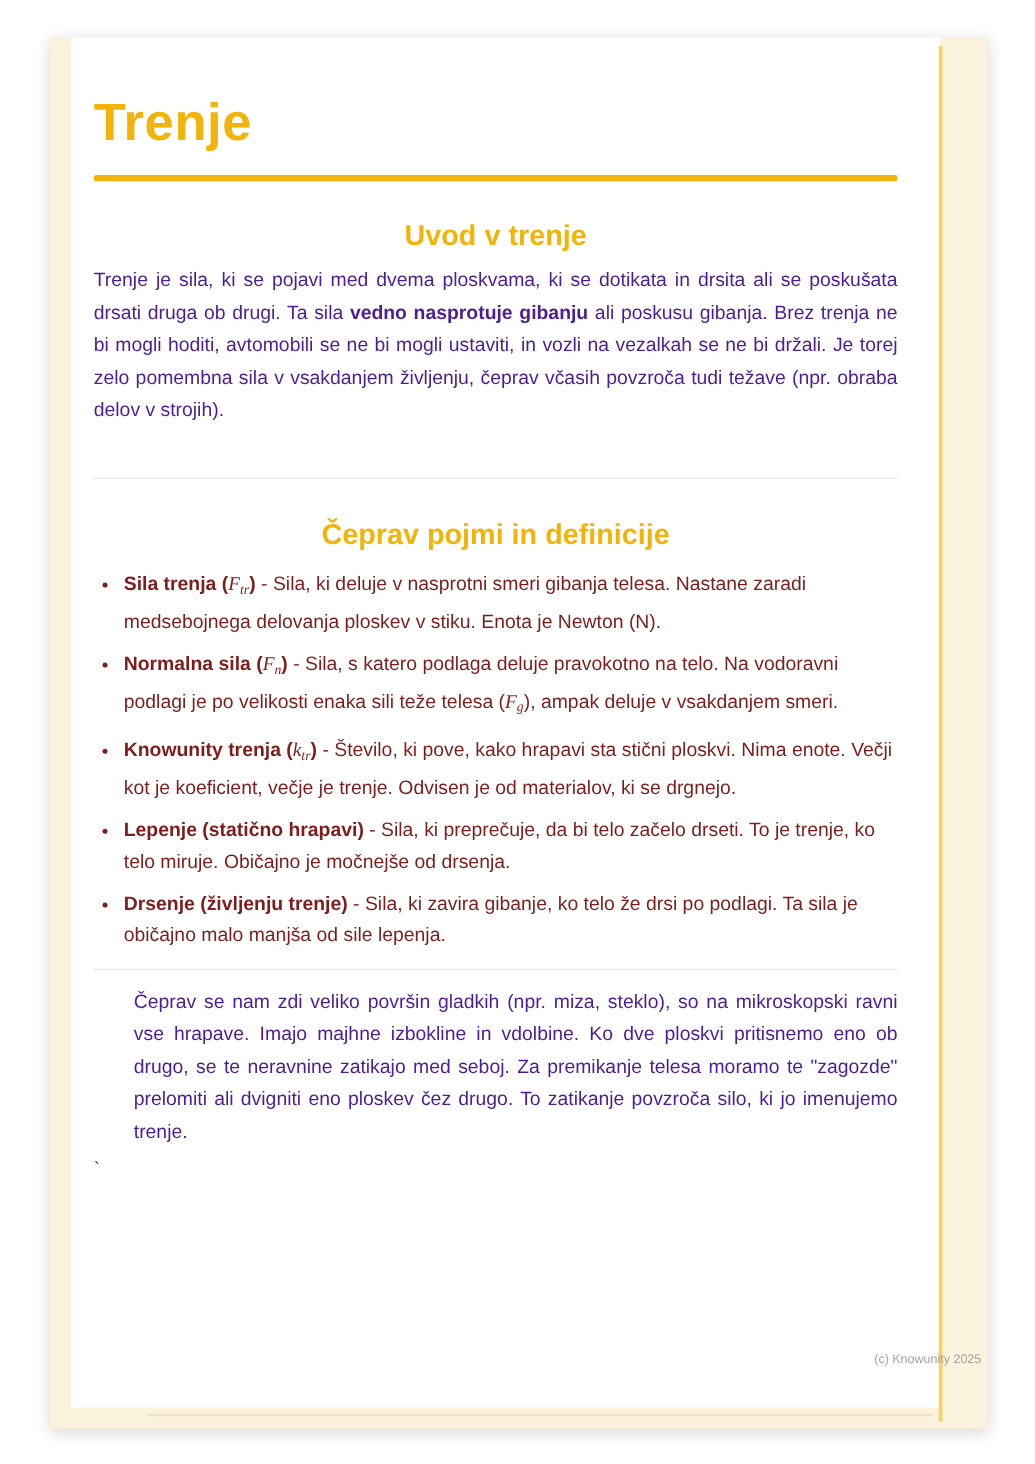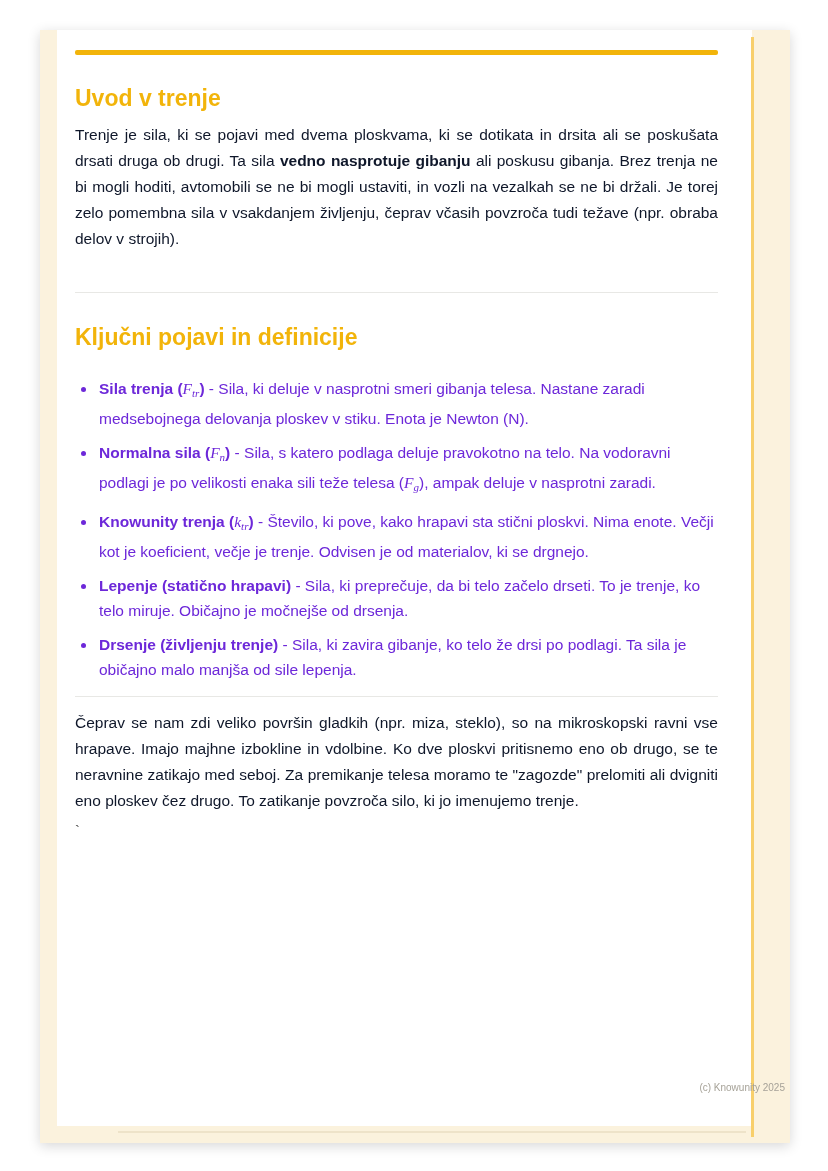--- a/index.html
+++ b/index.html
@@ -35,71 +35,73 @@
     margin:46px 0 0 0; font-size:42px; line-height:44px; font-weight:700;
     letter-spacing:0.5px; color:var(--accent);
   }
   .title-rule {
     margin-top:20px; height:5px; width:100%; background:var(--accent);
     border-radius:2px;
   }
   h2.sec {
     font-size:23px; line-height:26px; font-weight:700; color:var(--accent);
     margin:0;
+    text-align:center;
   }
   h2.sec.intro    { margin-top:30px; }
   h2.sec.concepts { margin-top:31px; }
   h2.sec.detail   { margin-top:26px; }
   h3.subsec {
     font-size:19px; line-height:22px; font-weight:700; color:var(--accent);
     margin:24px 0 0 0;
   }
   p.body {
-    margin:11px 0 0 0; font-size:15.5px; line-height:26px; color:#0f172a;
+    margin:11px 0 0 0; font-size:15.5px; line-height:26px; color:#4c1d95;
     text-align:justify;
   }
-  p.body.second { margin-top:13px; }
+  p.body.second { margin-top:13px;margin-left:32px; }
   hr.divider {
     border:none; border-top:1px solid #e8e8e5; margin:40px 0 0 0;
   }
   hr.divider.d2 { margin-top:14px; }
   ul.concepts {
-    margin:26px 0 0 0; padding:0 0 0 22px; font-size:15.5px; line-height:25px;
-    color:#6d28d9;
+    margin:15px 0 0 0; padding:0 0 0 22px; font-size:15.5px; line-height:25px;
+    color:#7f1d1d;
   }
   ul.concepts li { margin:0 0 9px 0; padding-left:2px; }
   .seg-b   { font-weight:700; }
   .seg-m   { font-family:"Liberation Serif", serif; font-style:italic; }
   .seg-sub { font-family:"Liberation Serif", serif; font-style:italic;
              font-size:11px; vertical-align:-3px; }
   .stray { margin-top:8px; font-size:15px; color:#444444; }
   .footer {
     position:absolute; right:5px; top:1052px; font-size:10px; color:#a6a298;
   }
 </style>
 </head>
 <body>
 
 <div class="card">
   <div class="sheet"></div>
   <div class="vline"></div>
   <div class="bottom-line"></div>
 
   <div class="content">
+    <h1 class="title">Trenje</h1>
     <div class="title-rule"></div>
 
     <h2 class="sec intro">Uvod v trenje</h2>
     <p class="body"><span>Trenje je sila, ki se pojavi med dvema ploskvama, ki se dotikata in drsita ali se poskušata drsati druga ob drugi. Ta sila </span><span class="seg-b">vedno nasprotuje gibanju</span><span> ali poskusu gibanja. Brez trenja ne bi mogli hoditi, avtomobili se ne bi mogli ustaviti, in vozli na vezalkah se ne bi držali. Je torej zelo pomembna sila v vsakdanjem življenju, čeprav včasih povzroča tudi težave (npr. obraba delov v strojih).</span></p>
 
     <hr class="divider">
 
-    <h2 class="sec concepts">Ključni pojavi in definicije</h2>
+    <h2 class="sec concepts">Čeprav pojmi in definicije</h2>
     <ul class="concepts">
       <li><span class="seg-b">Sila trenja (</span><span class="seg-m">F</span><span class="seg-sub">tr</span><span class="seg-b">)</span><span> - Sila, ki deluje v nasprotni smeri gibanja telesa. Nastane zaradi medsebojnega delovanja ploskev v stiku. Enota je Newton (N).</span></li>
-      <li><span class="seg-b">Normalna sila (</span><span class="seg-m">F</span><span class="seg-sub">n</span><span class="seg-b">)</span><span> - Sila, s katero podlaga deluje pravokotno na telo. Na vodoravni podlagi je po velikosti enaka sili teže telesa (</span><span class="seg-m">F</span><span class="seg-sub">g</span><span>), ampak deluje v nasprotni zaradi.</span></li>
+      <li><span class="seg-b">Normalna sila (</span><span class="seg-m">F</span><span class="seg-sub">n</span><span class="seg-b">)</span><span> - Sila, s katero podlaga deluje pravokotno na telo. Na vodoravni podlagi je po velikosti enaka sili teže telesa (</span><span class="seg-m">F</span><span class="seg-sub">g</span><span>), ampak deluje v vsakdanjem smeri.</span></li>
       <li><span class="seg-b">Knowunity trenja (</span><span class="seg-m">k</span><span class="seg-sub">tr</span><span class="seg-b">)</span><span> - Število, ki pove, kako hrapavi sta stični ploskvi. Nima enote. Večji kot je koeficient, večje je trenje. Odvisen je od materialov, ki se drgnejo.</span></li>
       <li><span class="seg-b">Lepenje (statično hrapavi)</span><span> - Sila, ki preprečuje, da bi telo začelo drseti. To je trenje, ko telo miruje. Običajno je močnejše od drsenja.</span></li>
       <li><span class="seg-b">Drsenje (življenju trenje)</span><span> - Sila, ki zavira gibanje, ko telo že drsi po podlagi. Ta sila je običajno malo manjša od sile lepenja.</span></li>
     </ul>
 
     <hr class="divider d2">
 
     <p class="body second"><span>Čeprav se nam zdi veliko površin gladkih (npr. miza, steklo), so na mikroskopski ravni vse hrapave. Imajo majhne izbokline in vdolbine. Ko dve ploskvi pritisnemo eno ob drugo, se te neravnine zatikajo med seboj. Za premikanje telesa moramo te "zagozde" prelomiti ali dvigniti eno ploskev čez drugo. To zatikanje povzroča silo, ki jo imenujemo trenje.</span></p>
 
     <div class="stray">`</div>

